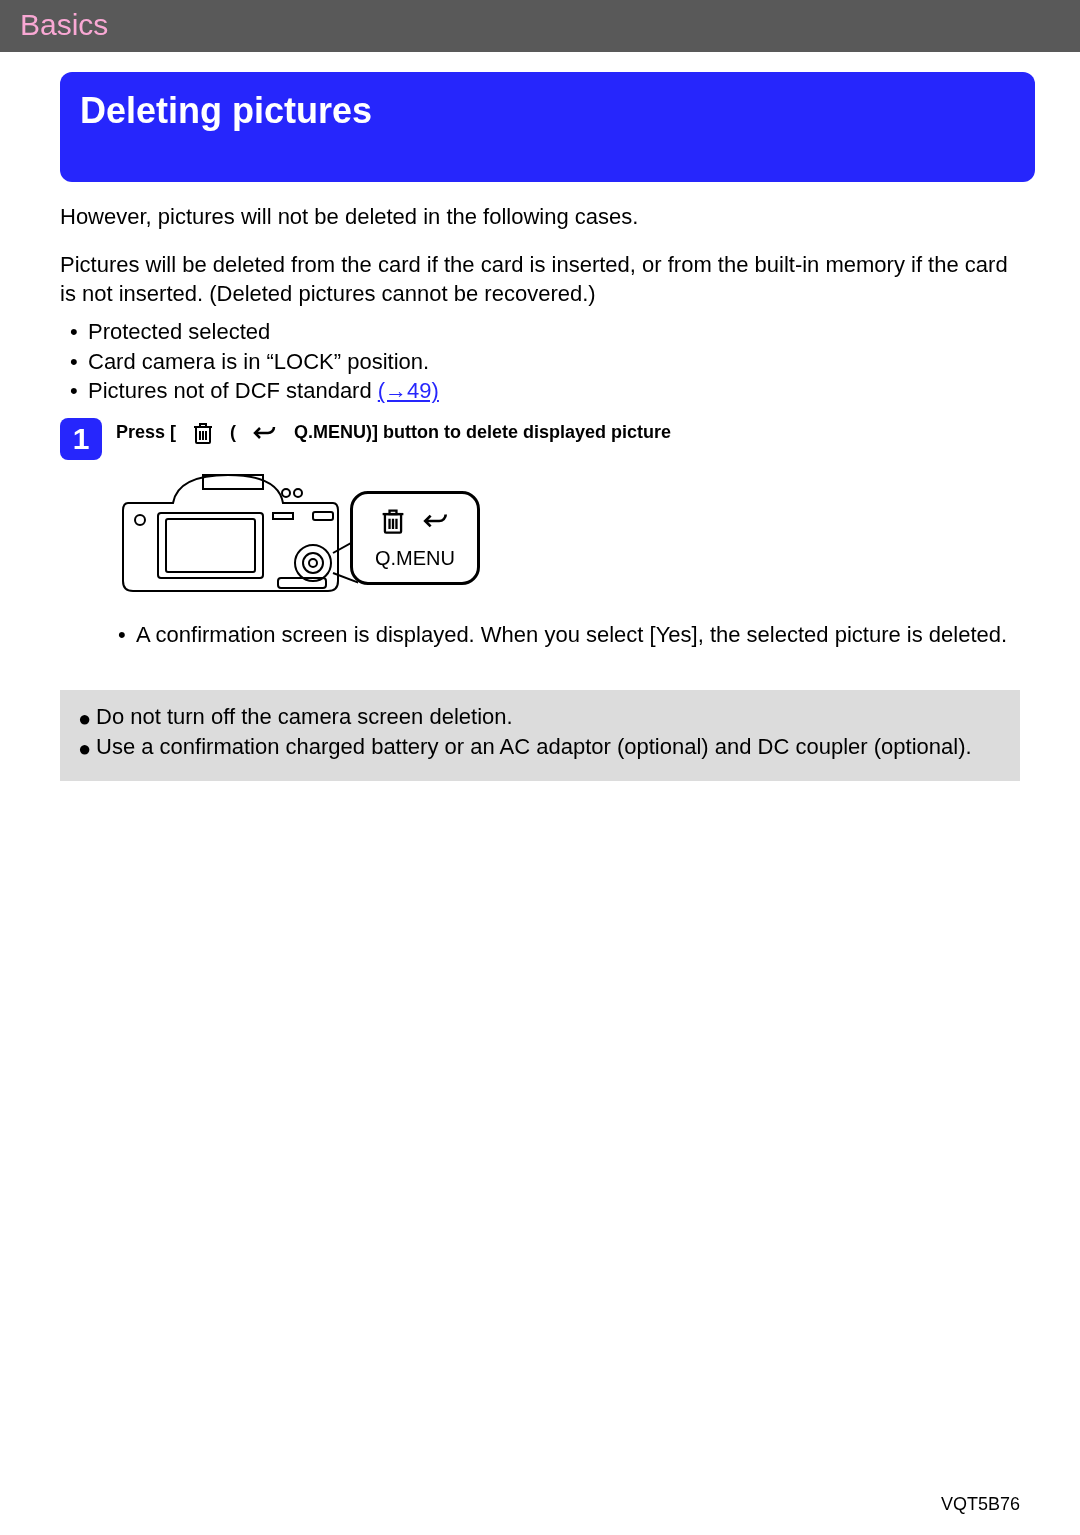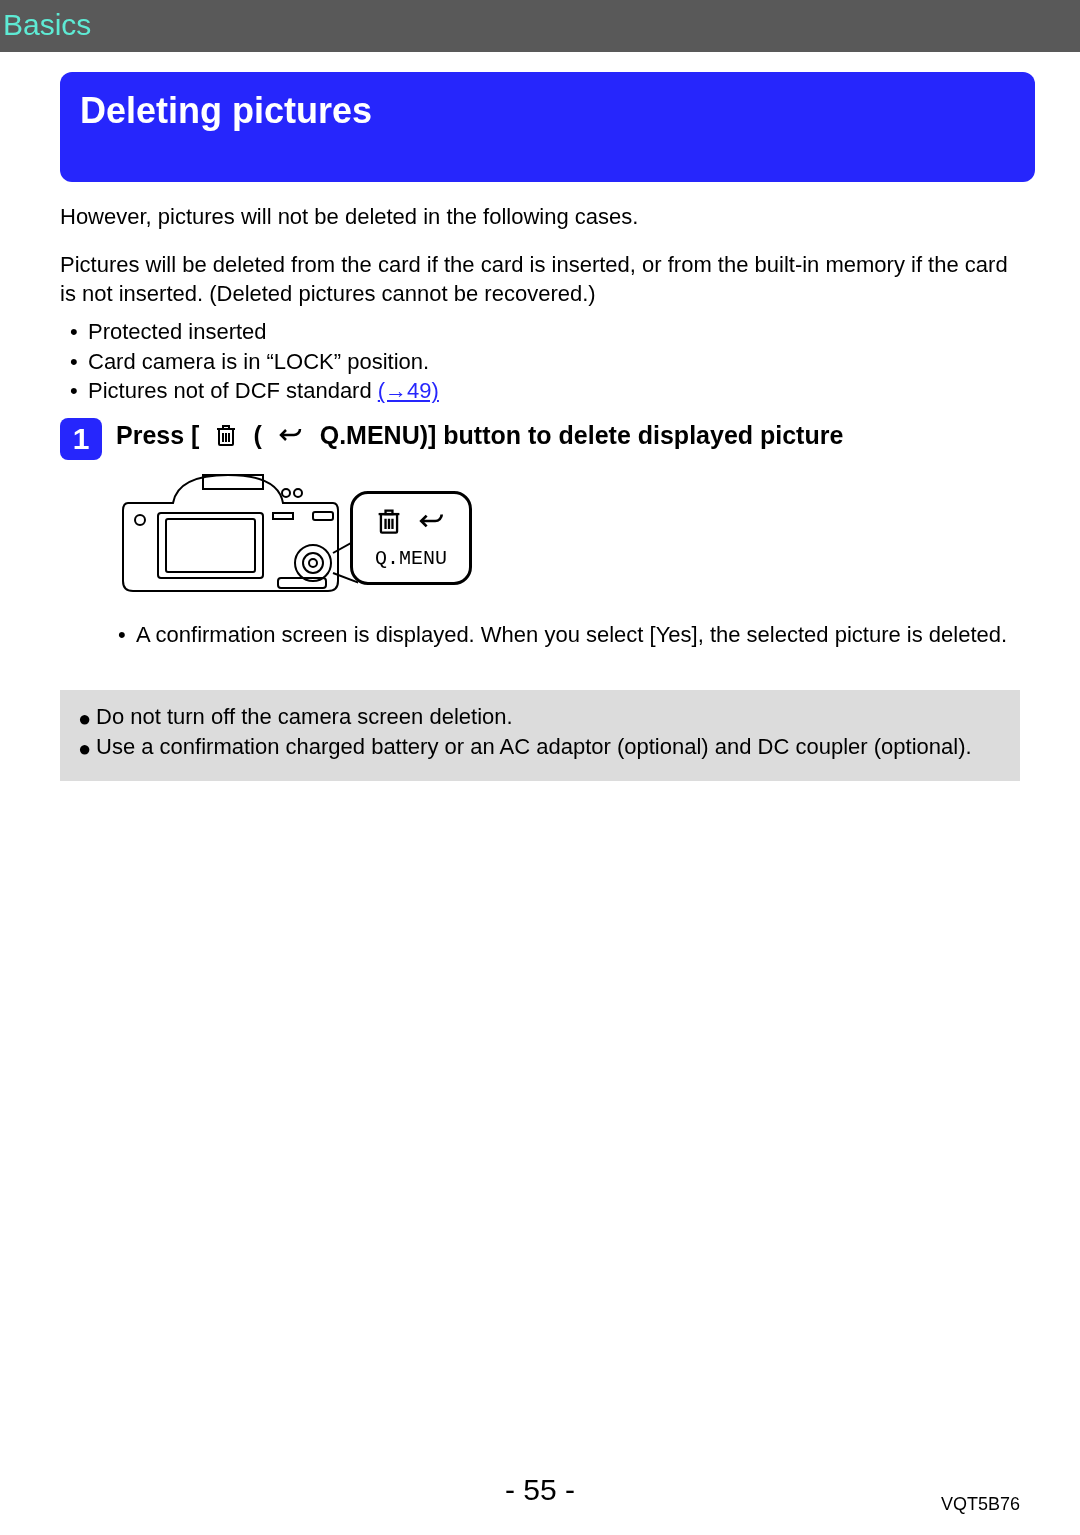--- a/index.html
+++ b/index.html
@@ -1,33 +1,33 @@
 <!DOCTYPE html>
 <html><head>
 <meta charset="utf-8">
 <style>
   * { box-sizing: border-box; margin: 0; padding: 0; }
   html, body { width: 1080px; height: 1535px; font-family: Arial, Helvetica, sans-serif; color: #000; background: #fff; }
   .page { width: 1080px; height: 1535px; position: relative; }
-  .section-bar { background: #595959; color: #5eead4; font-size: 30px; padding: 8px 20px 10px 3px; font-weight: 400; }
+  .section-bar { background: #595959; color: #f9a8d4; font-size: 30px; padding: 8px 20px 10px 20px; font-weight: 400; }
   .title-block { margin: 20px 45px 0 60px; background: #2626fc; border-radius: 12px; padding: 18px 20px 50px 20px; color: #fff; font-size: 36px; font-weight: bold; }
   .content { padding: 20px 60px 0 60px; font-size: 22px; line-height: 1.35; }
   .content p { margin-bottom: 18px; }
   .bullets { margin: -10px 0 14px 10px; }
   .bullet-row { display: flex; }
   .bullet-dot { width: 18px; flex: none; }
   .link { color: #2626fc; text-decoration: underline; }
   .step { display: flex; align-items: flex-start; gap: 14px; margin-top: 4px; }
   .step-badge { width: 42px; height: 42px; background: #2626fc; color: #fff; border-radius: 8px; display: flex; align-items: center; justify-content: center; font-size: 30px; font-weight: bold; flex: none; margin-top: -2px; }
-  .step-title { font-size: 25px; font-weight: bold; line-height: 1.2; display: flex; align-items: center; flex-wrap: wrap; gap: 16px; }
+  .step-title { font-size: 18px; font-weight: bold; line-height: 1.2; display: flex; align-items: center; flex-wrap: wrap; gap: 16px; }
   .illus { margin: 8px 0 12px 58px; display:flex; align-items:center; }
   .camera-svg { flex:none; }
   .callout-box { border: 3px solid #000; border-radius: 18px; padding: 12px 22px 10px 22px; margin-left: -8px; background:#fff; display:flex; flex-direction:column; align-items:center; gap:2px; }
   .callout-icons { display:flex; align-items:center; gap:16px; }
-  .callout-label { font-size:20px; font-weight:500;font-family:Liberation Mono, monospace; }
+  .callout-label { font-size:20px; font-weight:500; }
   .sub-bullet { margin-left: 58px; display:flex; font-size:22px; }
   .sub-bullet .bullet-dot { width: 18px; }
   .note-box { margin: 40px 60px 0 60px; background:#dcdcdc; padding: 14px 18px 18px 18px; font-size:22px; }
   .note-row { display:flex; }
   .note-marker { width: 18px; flex:none; font-size:22px; line-height:1.35; }
   .footer { position:absolute; bottom:28px; left:0; width:100%; display:flex; justify-content:center; align-items:center; font-size:30px; }
   .doc-id { position:absolute; right:60px; bottom:20px; font-size:18px; }
   .trash-inline { display:inline-flex; align-items:center; vertical-align:middle; }
   .undo-inline { display:inline-flex; align-items:center; vertical-align:middle; }
 </style>
@@ -38,21 +38,21 @@
 <div class="section-bar">Basics</div>
 
 <div class="title-block">Deleting pictures</div>
 
 <div class="content">
   <p>However, pictures will not be deleted in the following cases.</p>
   <p>Pictures will be deleted from the card if the card is inserted, or from the built-in memory if the card is not inserted. (Deleted pictures cannot be recovered.)</p>
   <div class="bullets">
     <div class="bullet-row">
           <div class="bullet-dot">•</div>
-          <div>Protected inserted</div>
+          <div>Protected selected</div>
         </div>
     <div class="bullet-row">
           <div class="bullet-dot">•</div>
           <div>Card camera is in “LOCK” position.</div>
         </div>
     <div class="bullet-row">
           <div class="bullet-dot">•</div>
       <div>
         <span>Pictures not of DCF standard </span><span class="link">(→49)</span>
       </div>
@@ -141,16 +141,15 @@
   <div class="note-row">
         <div class="note-marker">●</div>
         <div>Do not turn off the camera screen deletion.</div>
       </div>
   <div class="note-row">
         <div class="note-marker">●</div>
         <div>Use a confirmation charged battery or an AC adaptor (optional) and DC coupler (optional).</div>
       </div>
 </div>
 
-<div class="footer">- 55 -</div>
 <div class="doc-id">VQT5B76</div>
 
 </div>
 
 </body></html>

